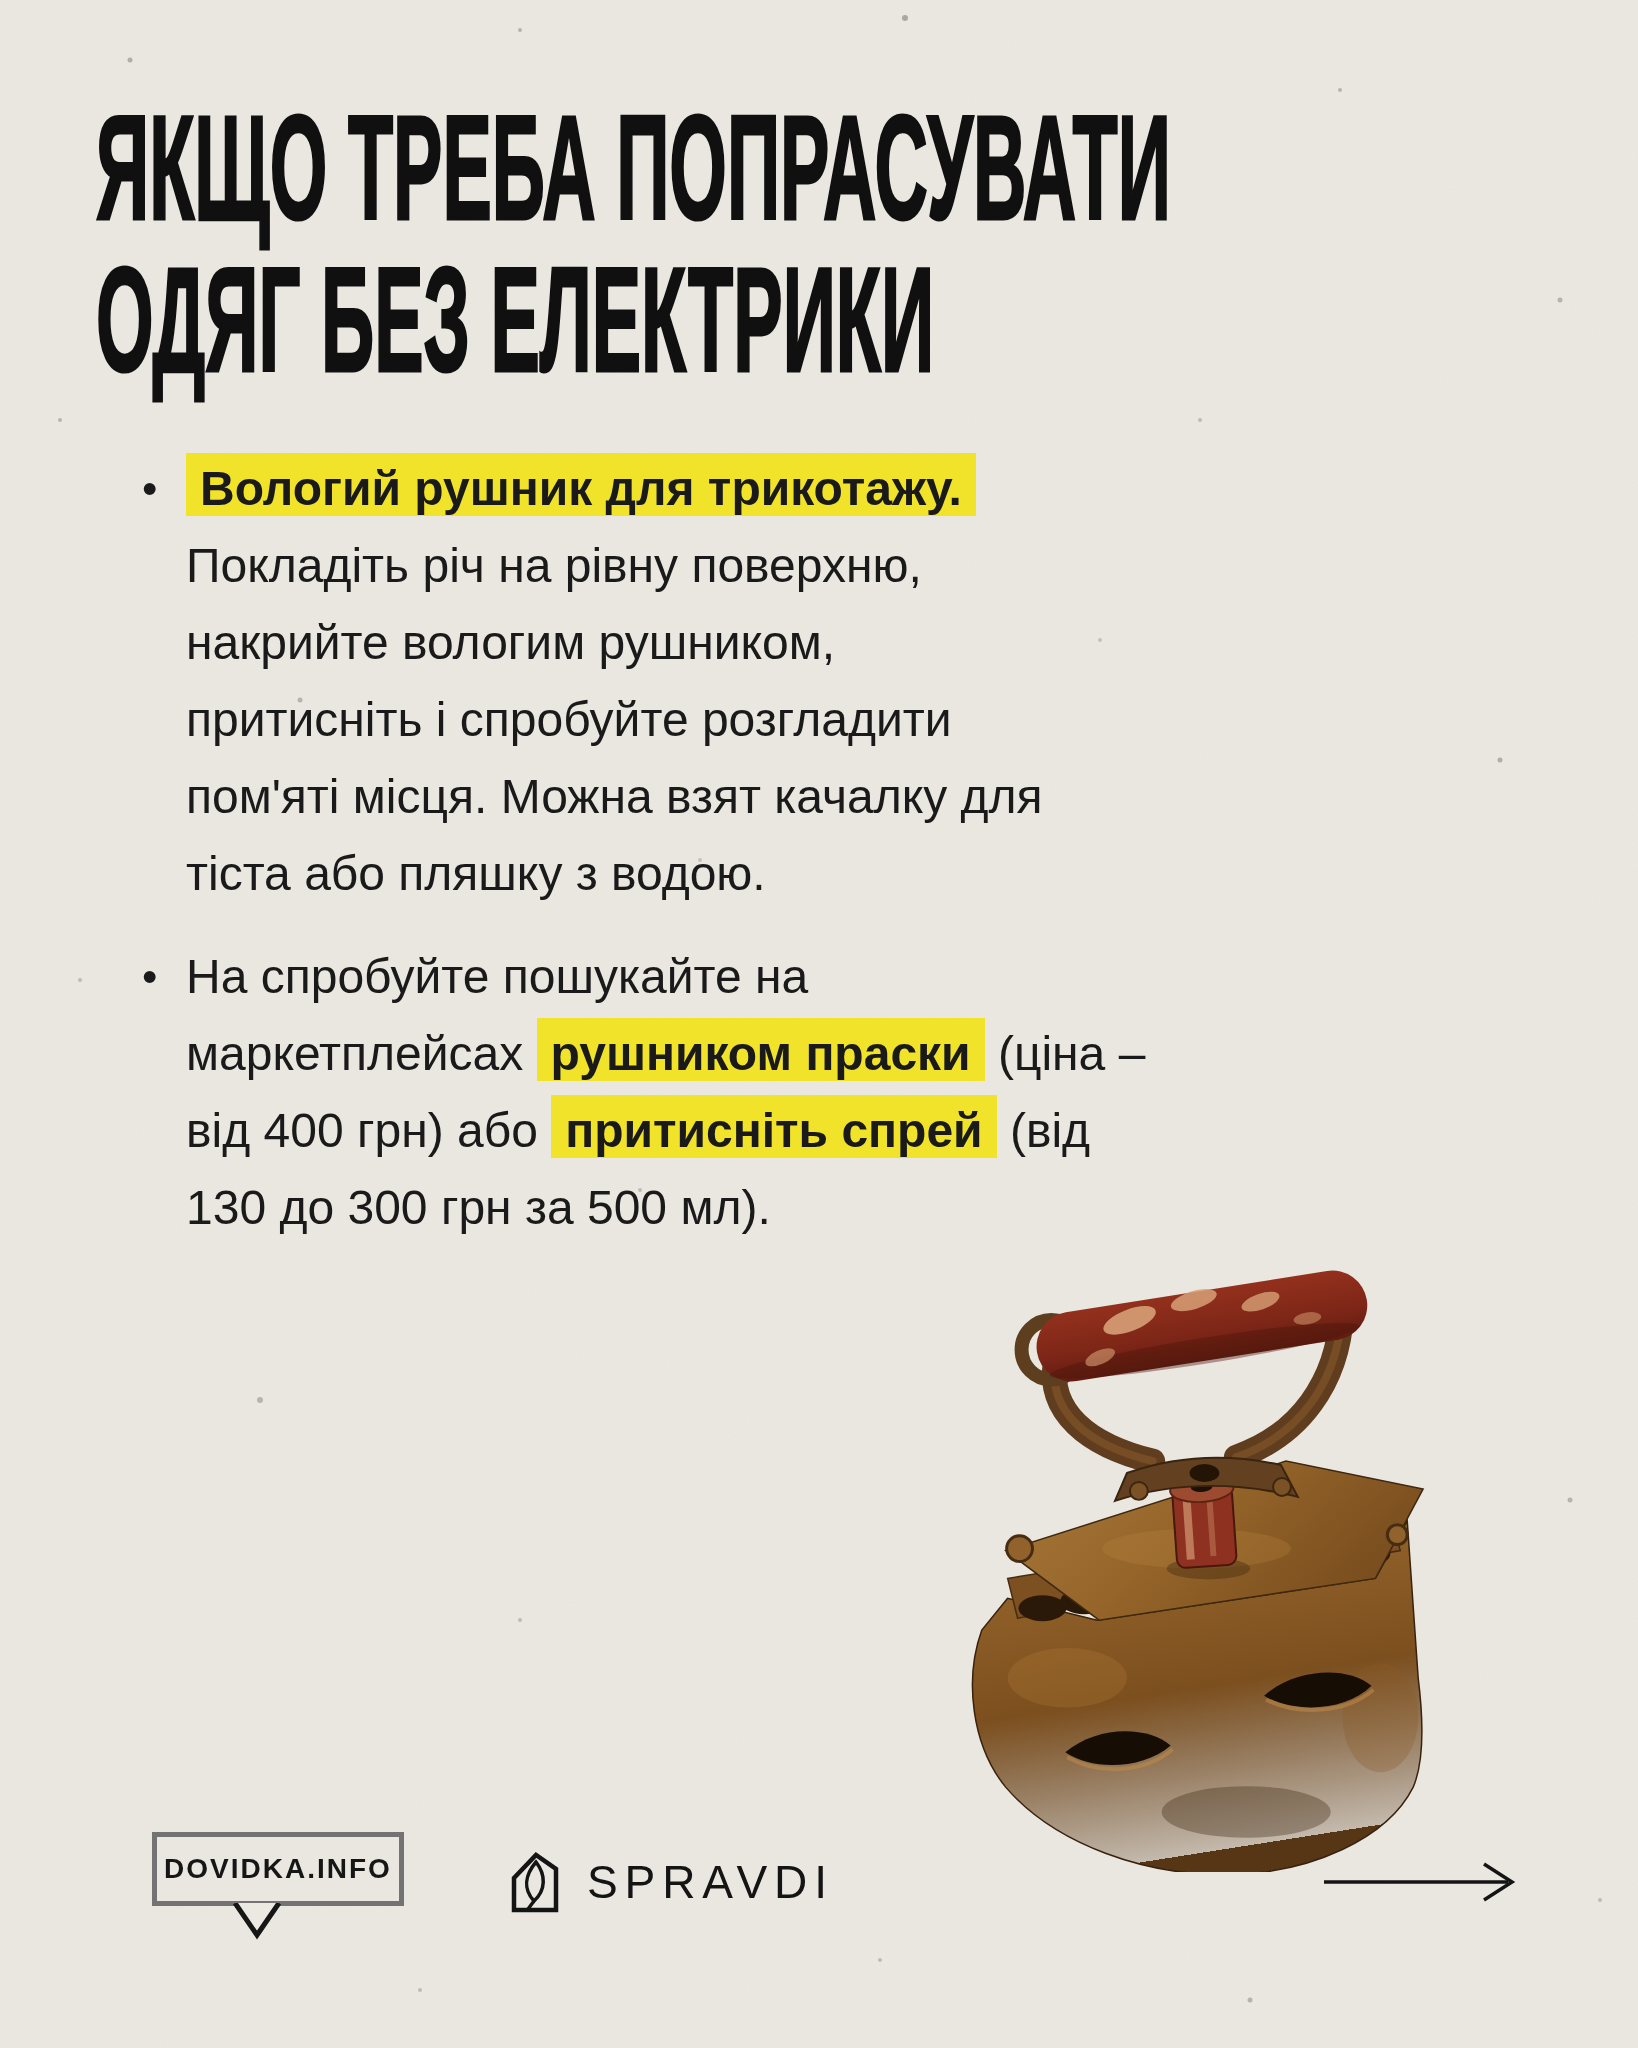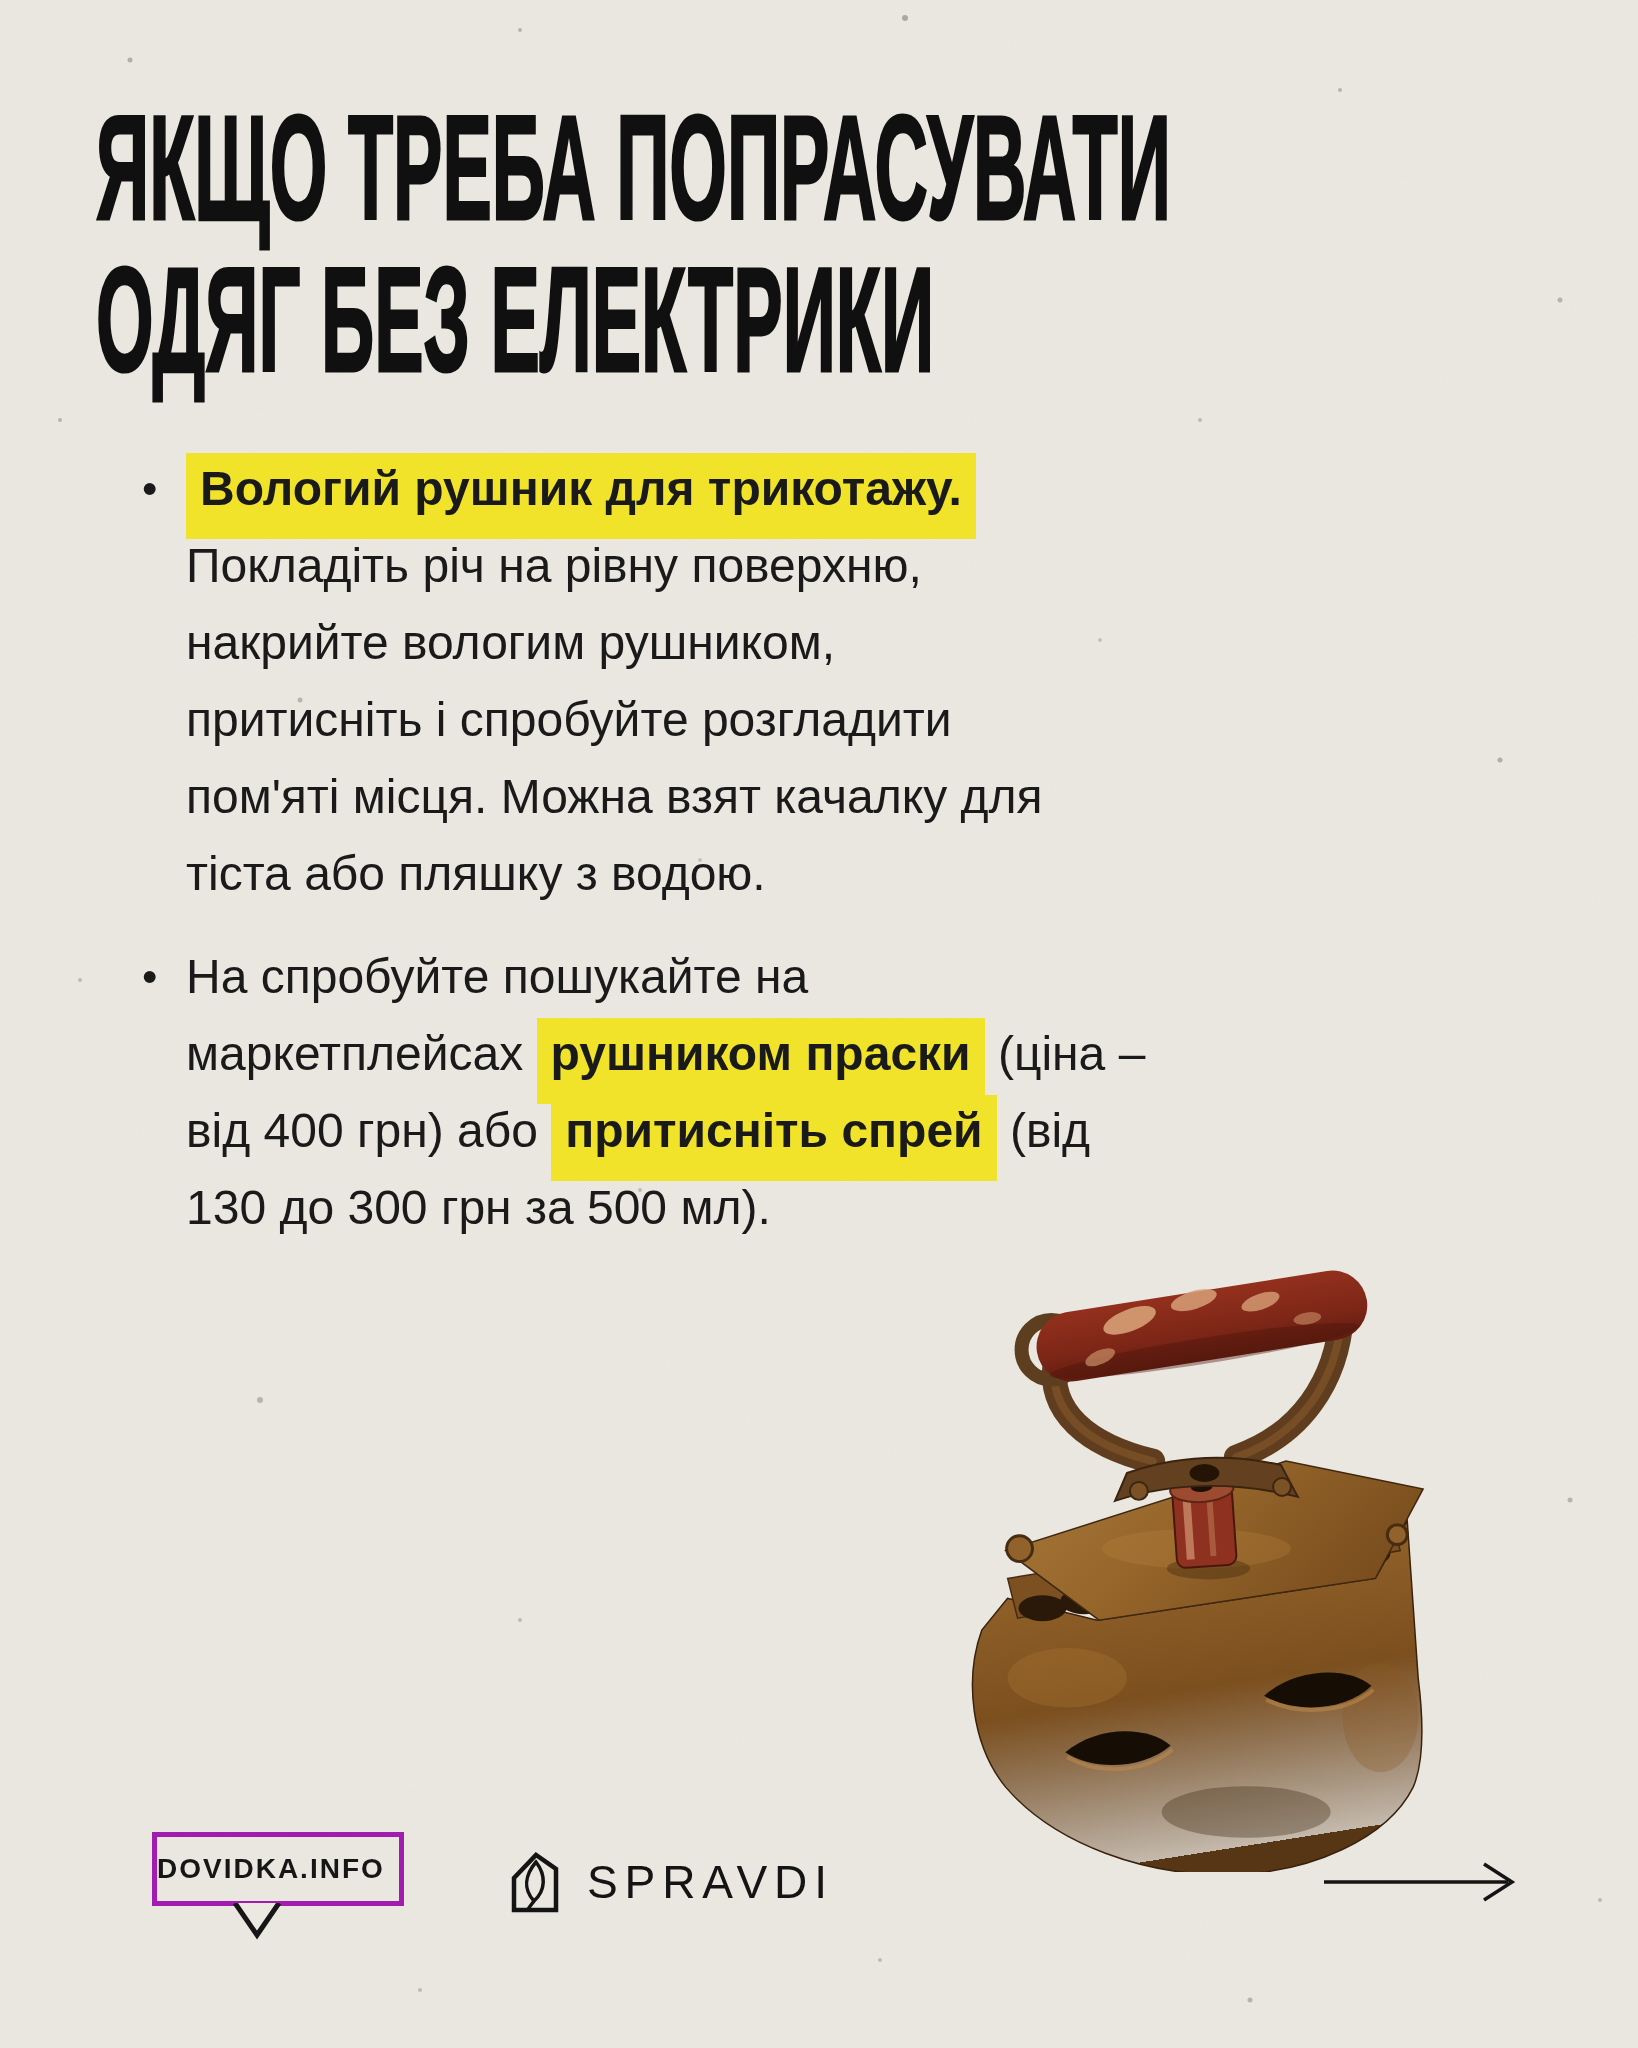--- a/index.html
+++ b/index.html
@@ -29,32 +29,32 @@
   .tips li{
     position:relative;padding-left:46px;white-space:pre;
   }
   .tips li + li{margin-top:26px;}
   .tips li::before{
     content:"•";position:absolute;left:2px;top:0;
     font-size:44px;line-height:77px;color:#1a1a1a;
   }
   .hl{
     background:var(--highlight,#F0E32A);
-    padding:9px 14px 24px 14px;
+    padding:9px 14px 1px 14px;
     box-decoration-break:clone;-webkit-box-decoration-break:clone;
   }
   .b{font-weight:700;}
 
   
   .iron{position:absolute;left:948px;top:1250px;width:497px;height:622px;}
 
   
   .badge{
     position:absolute;left:152px;top:1832px;width:242px;height:64px;
-    border:5px solid #a21caf;display:flex;align-items:center;
+    border:5px solid #737373;display:flex;align-items:center;justify-content:center;
   }
   .badge-label{font-size:28px;font-weight:700;letter-spacing:2px;color:#161616;}
   .badge-tail{position:absolute;left:76px;top:66px;}
   .brand{position:absolute;left:503px;top:1848px;display:flex;align-items:center;gap:26px;}
   .brand-label{
     font-size:47px;font-weight:400;letter-spacing:7px;color:#141414;
     transform:scaleX(.98);transform-origin:0 50%;
   }
   .next-arrow{position:absolute;left:1322px;top:1860px;cursor:pointer;}
 </style>

